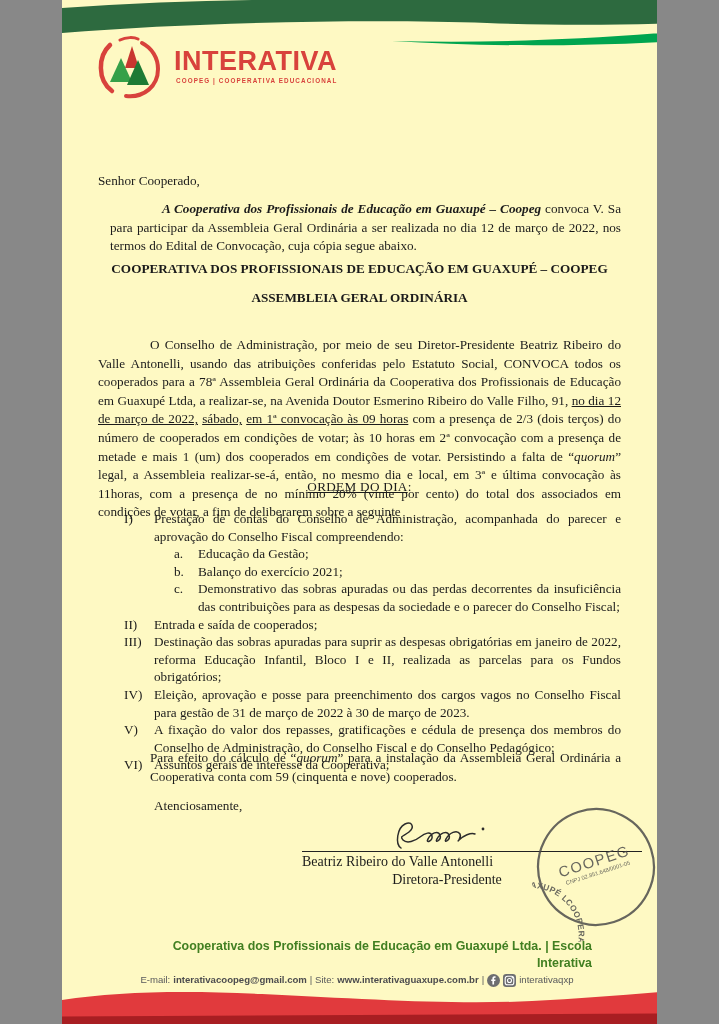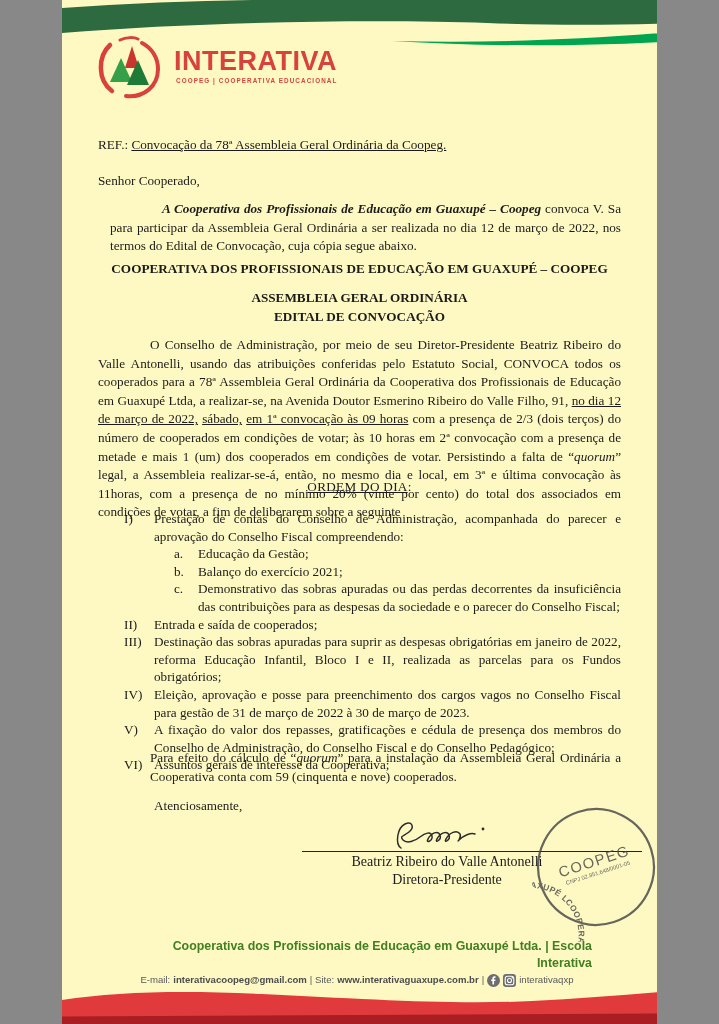--- a/index.html
+++ b/index.html
@@ -41,21 +41,21 @@
 
   .ag-item{position:relative;padding-left:56px;text-align:justify;}
   .ag-num{position:absolute;left:26px;}
   .ag-sub{padding-left:100px;}
   .ag-sub .ag-num{left:76px;}
 
   
   .sig-wrap{position:absolute;left:240px;top:812px;width:340px;}
   .sig-scribble{position:absolute;left:85px;top:2px;}
   .sig-line{position:absolute;left:0;top:39px;width:340px;border-top:1.4px solid #222;}
-  .sig-name{position:absolute;left:0;top:42px;width:290px;text-align:center;font-size:14px;}
+  .sig-name{position:absolute;left:0;top:42px;width:290px;font-size:14px;}
   .sig-title{position:absolute;left:0;top:60px;width:290px;text-align:center;font-size:14px;}
 
   
   .stamp{position:absolute;left:468px;top:801px;opacity:.82;transform:rotate(-18deg);}
 
   
   .footer-text{position:absolute;left:60px;top:938px;width:470px;text-align:right;
                font-family:"Liberation Sans",sans-serif;}
   .f-title{font-size:12.4px;font-weight:bold;color:var(--footer_green);line-height:17px;}
   .f-addr{font-size:9.6px;color:var(--grey_text);line-height:16px;}
@@ -89,32 +89,28 @@
       </g>
       <polygon points="36,10 29,32 43,32" fill="#c8362f"></polygon>
       <polygon points="25,22 14,46 36,46" fill="#35a048"></polygon>
       <polygon points="42,24 31,49 53,49" fill="#1e7a34"></polygon>
     </svg>
     <div class="logo-text">INTERATIVA</div>
     <div class="logo-sub">COOPEG | COOPERATIVA EDUCACIONAL</div>
   </div>
 
 
-  <div class="blk" id="ref-line">
-    <span>REF.: </span><span class="u">Convocação da 78ª Assembleia Geral Ordinária da Coopeg.</span>
-  </div>
 
   <div class="blk" id="salutation">Senhor Cooperado,</div>
 
   <div class="blk just indent" id="intro"><span class="i b">A Cooperativa dos Profissionais de Educação em Guaxupé – Coopeg</span><span> convoca V. Sa para participar da Assembleia Geral Ordinária a ser realizada no dia 12 de março de 2022, nos termos do Edital de Convocação, cuja cópia segue abaixo.</span></div>
 
   <div class="blk ctr" id="h1">COOPERATIVA DOS PROFISSIONAIS DE EDUCAÇÃO EM GUAXUPÉ – COOPEG</div>
   <div class="blk ctr" id="h2h3">
     <div>ASSEMBLEIA GERAL ORDINÁRIA</div>
-    <div>EDITAL DE CONVOCAÇÃO</div>
   </div>
 
   <div class="blk just indent" id="edital"><span>O Conselho de Administração, por meio de seu Diretor-Presidente Beatriz Ribeiro do Valle Antonelli, usando das atribuições conferidas pelo Estatuto Social, CONVOCA todos os cooperados para a 78ª Assembleia Geral Ordinária da Cooperativa dos Profissionais de Educação em Guaxupé Ltda, a realizar-se, na Avenida Doutor Esmerino Ribeiro do Valle Filho, 91, </span><span class="u">no dia 12 de março de 2022,</span><span> </span><span class="u">sábado,</span><span> </span><span class="u">em 1ª convocação às 09 horas</span><span> com a presença de 2/3 (dois terços) do número de cooperados em condições de votar; às 10 horas em 2ª convocação com a presença de metade e mais 1 (um) dos cooperados em condições de votar. Persistindo a falta de “</span><span class="i">quorum</span><span>” legal, a Assembleia realizar-se-á, então, no mesmo dia e local, em 3ª e última convocação às 11horas, com a presença de no mínimo 20% (vinte por cento) do total dos associados em condições de votar, a fim de deliberarem sobre a seguinte</span></div>
 
   <div class="blk ctr" id="ordem">
     <span class="u">ORDEM DO DIA</span><span>:</span>
   </div>
 
   <div class="blk" id="agenda">
       <div class="ag-item"><span class="ag-num">I)</span><span>Prestação de contas do Conselho de Administração, acompanhada do parecer e aprovação do Conselho Fiscal compreendendo:</span></div>

